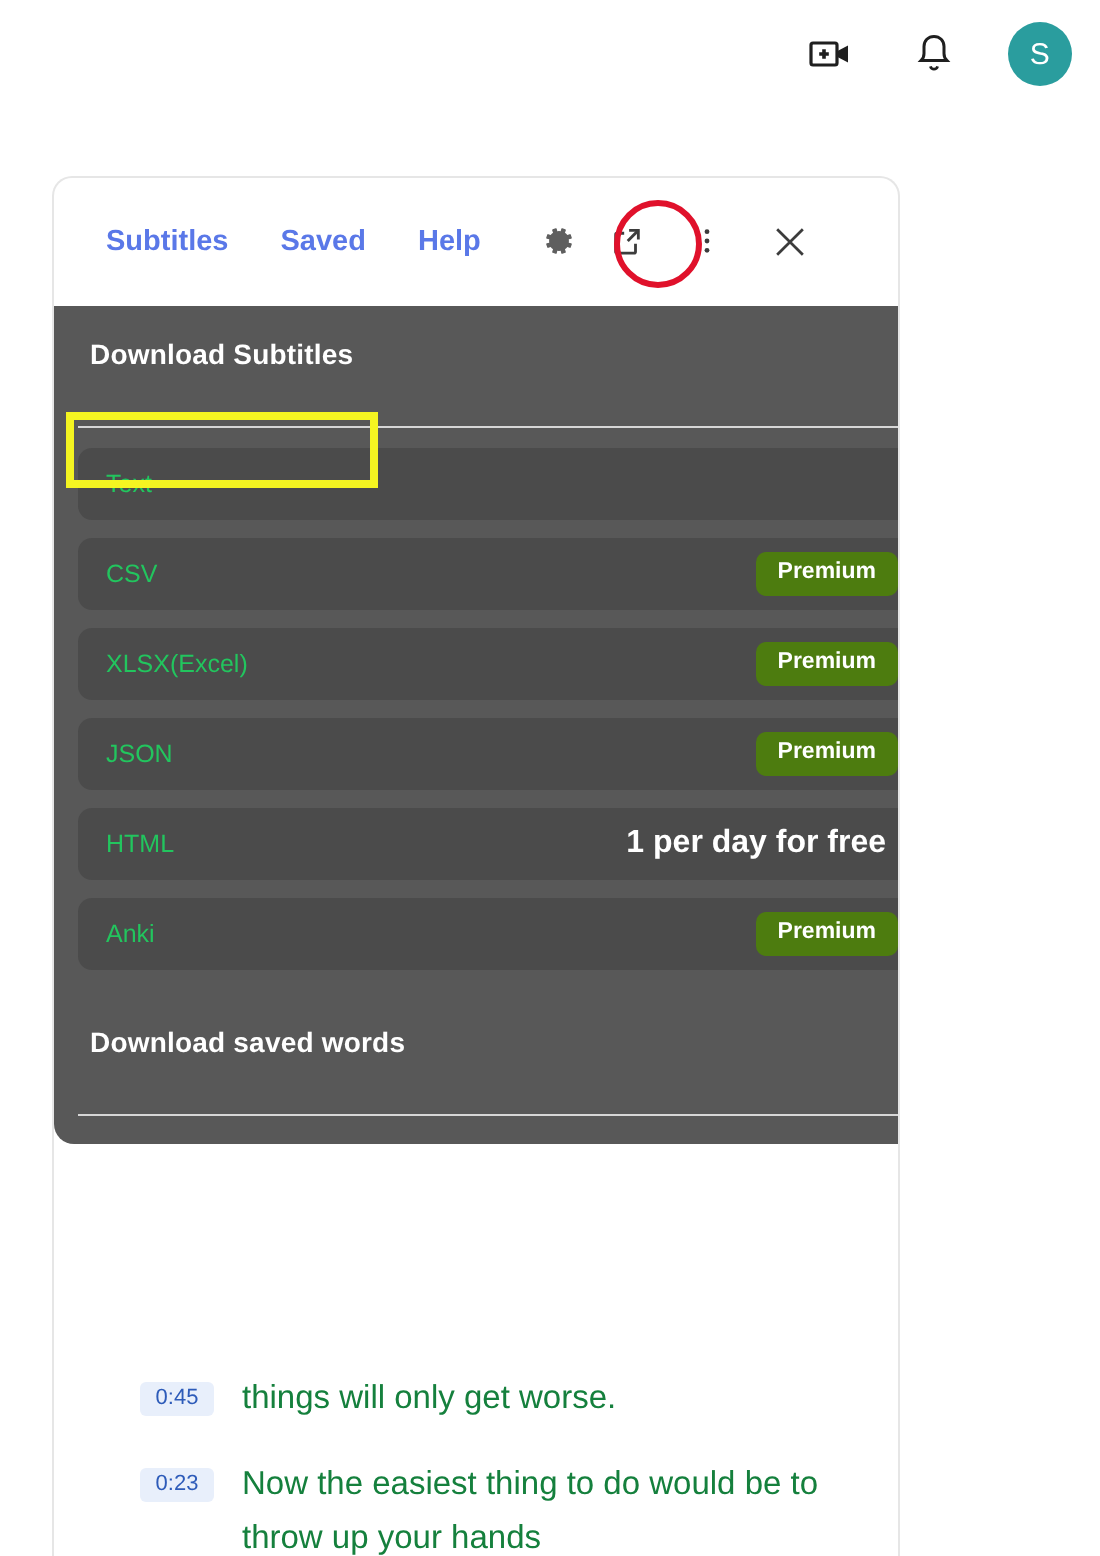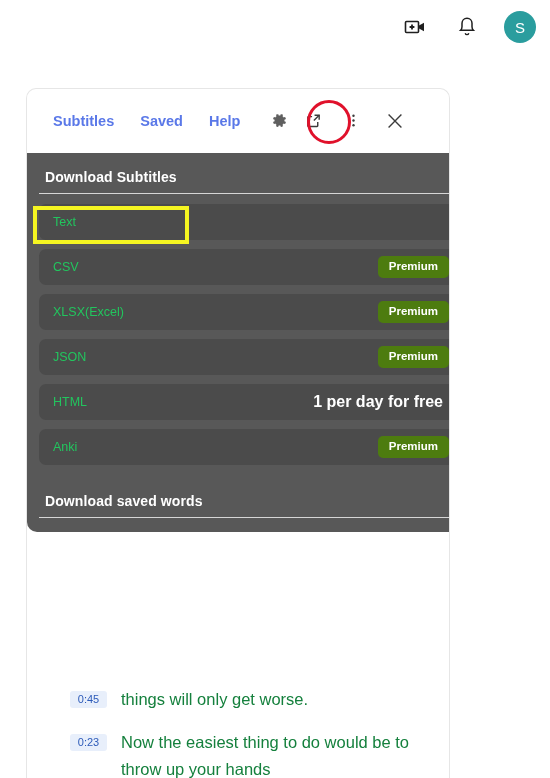--- a/index.html
+++ b/index.html
@@ -124,21 +124,21 @@
     width: 442px;
     background: #585858;
     border-radius: 0 0 10px 10px;
     padding: 0 12px 14px 12px;
     box-sizing: border-box;
   }
   .dl-section-title {
     color: #ffffff;
     font-size: 14px;
     font-weight: bold;
-    padding: 16px 0 8px 6px;
+    padding: 16px 0 28px 6px;
     border-bottom: 1px solid #d6d6d6;
     margin-bottom: 10px;
     letter-spacing: 0.1px;
   }
   .dl-section-title.second {
     margin-top: 12px;
     margin-bottom: 0;
     padding-top: 16px;
   }
   .dl-row {

